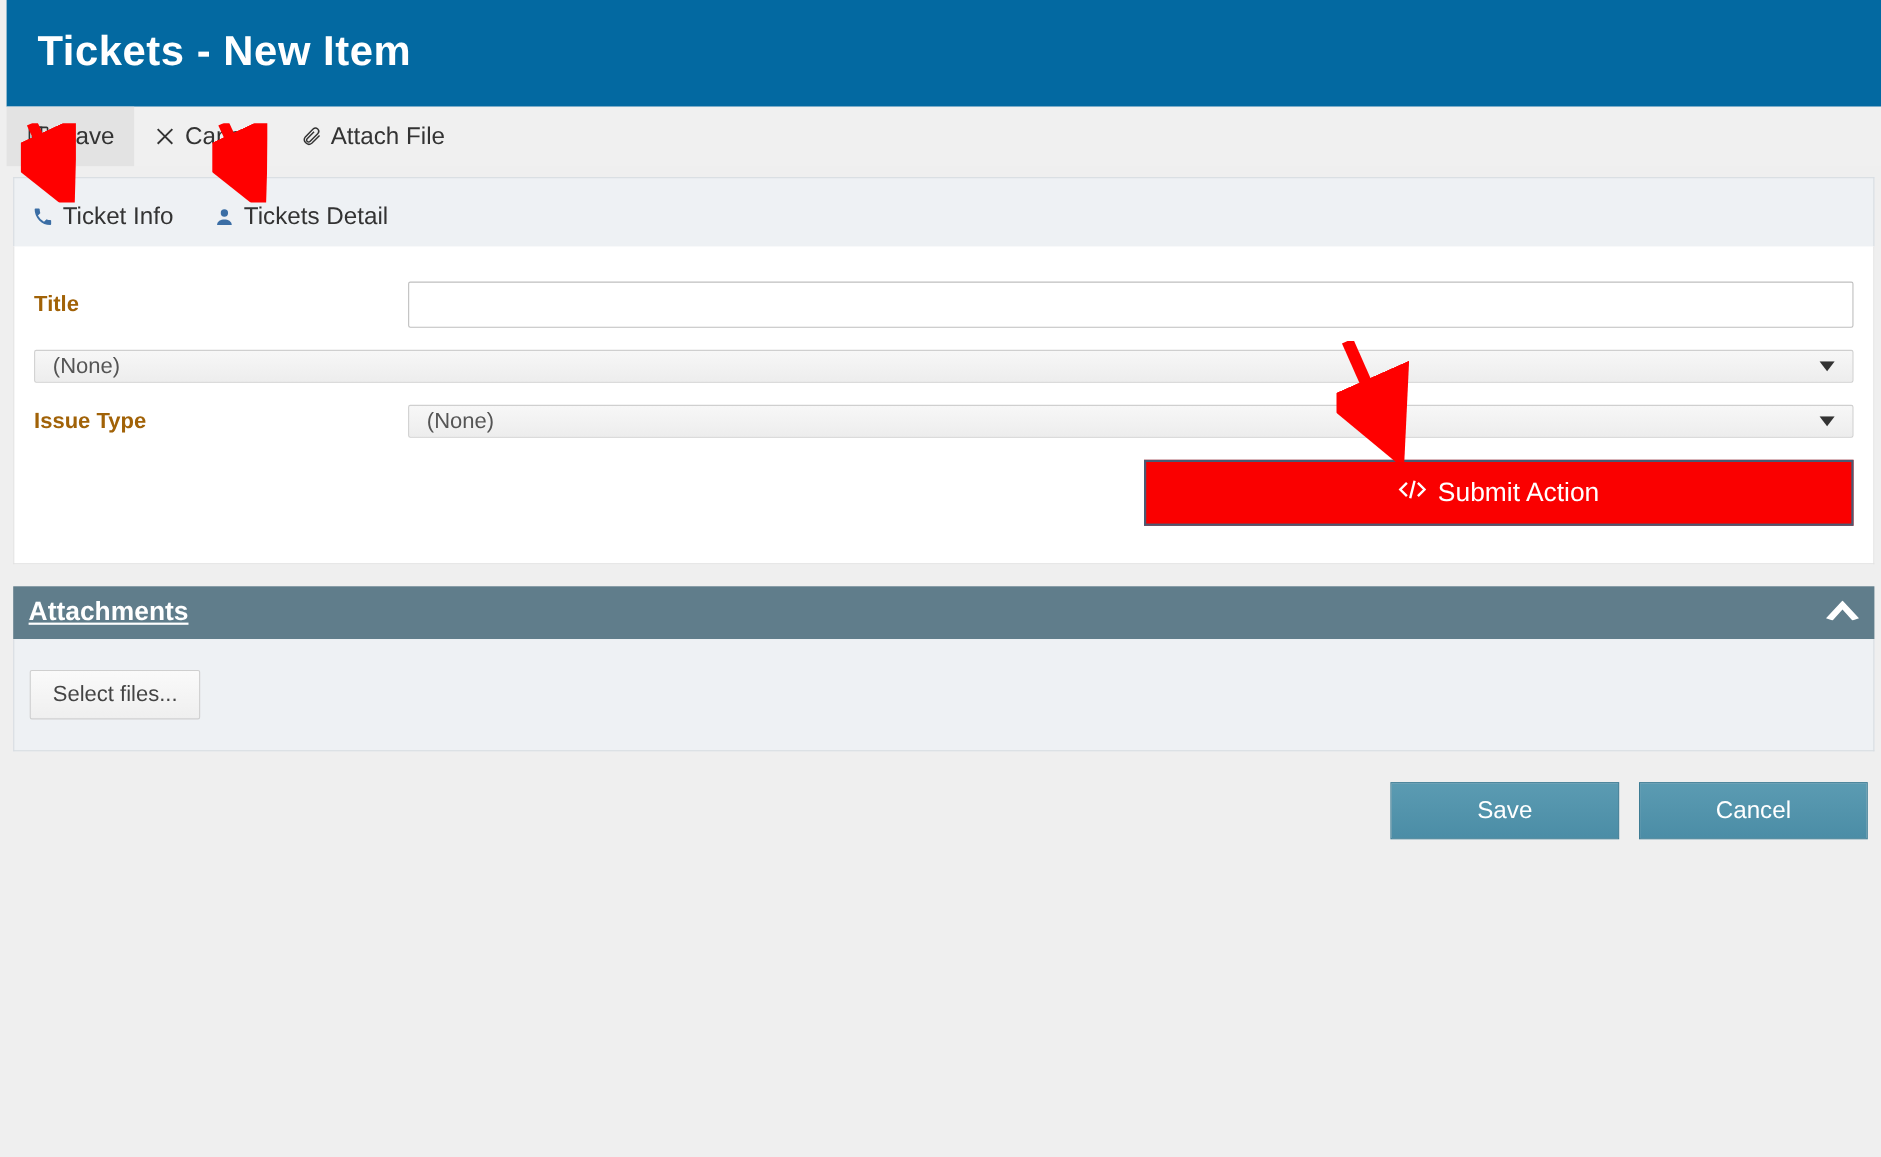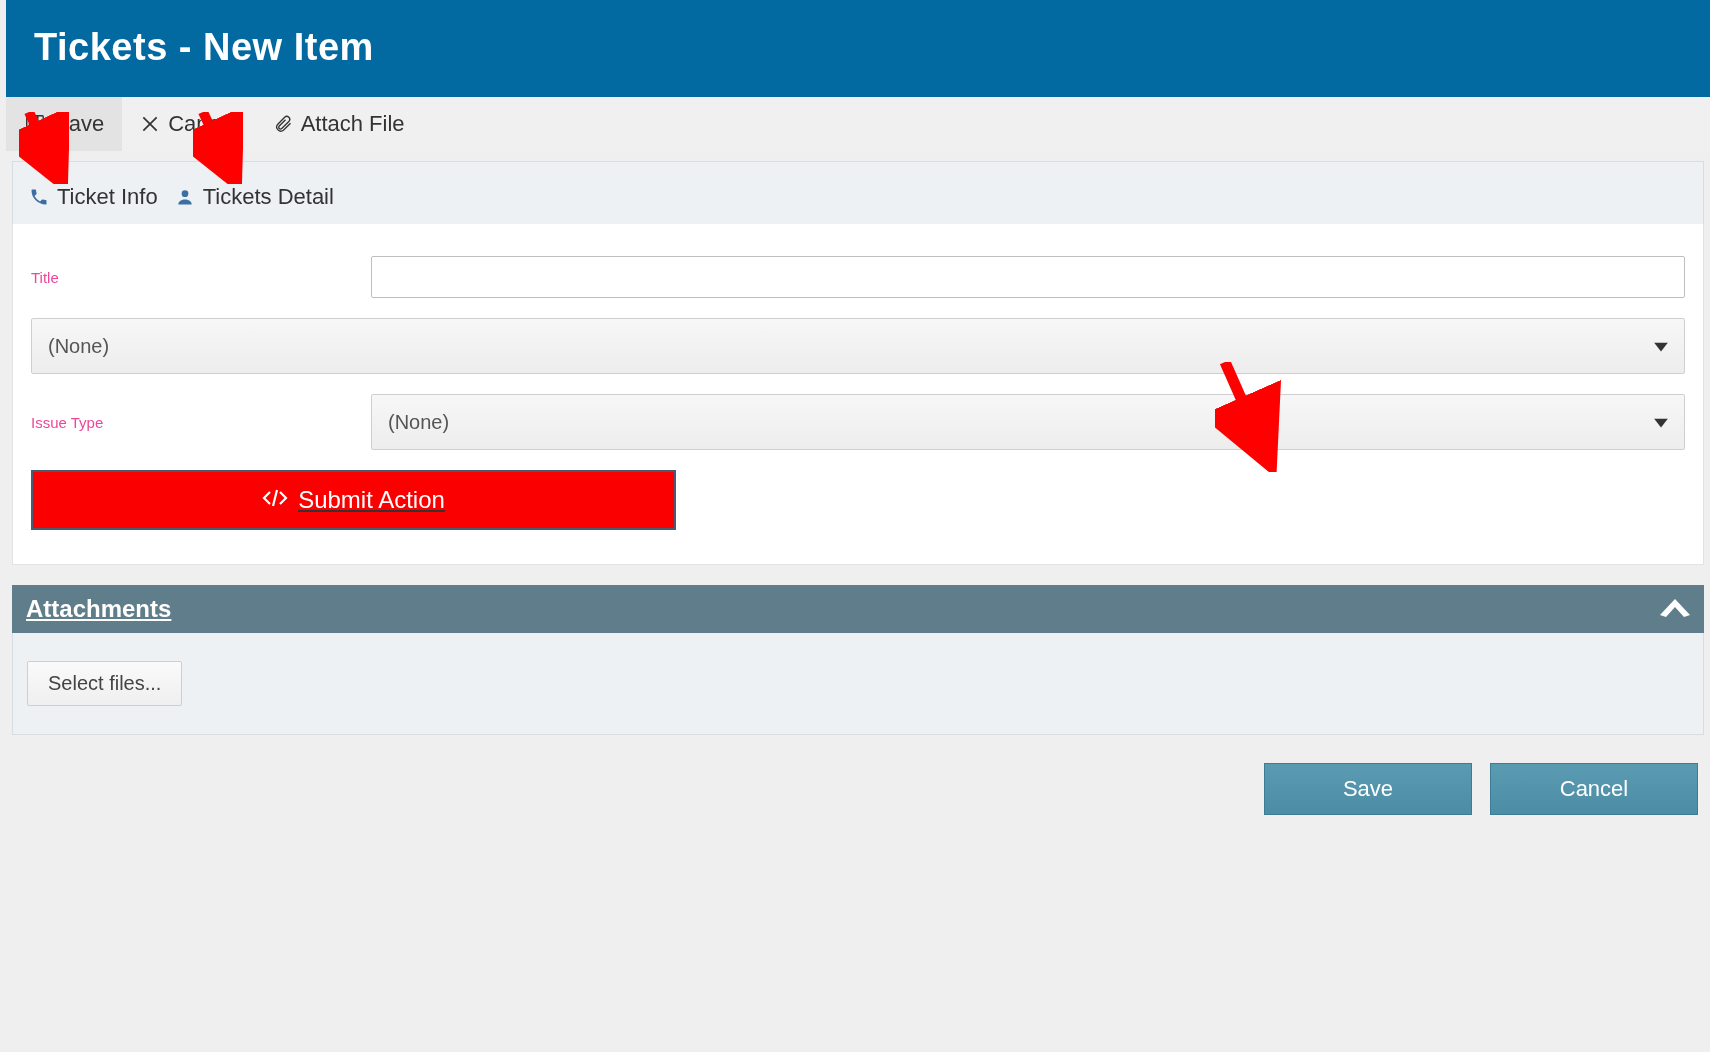--- a/index.html
+++ b/index.html
@@ -52,21 +52,21 @@
     .content-area {
       padding: 10px 6px 10px 6px;
     }
 
     .tabbar-wrap {
       background: #eef1f4;
       border: 1px solid #d8dde2;
       border-bottom: none;
       padding: 22px 16px 14px 16px;
       display: flex;
-      gap: 17px;
+      gap: 36px;
       align-items: flex-start;
       position: relative;
     }
     .tab {
       display: flex;
       align-items: center;
       gap: 8px;
       font-size: 22px;
       color: #333;
       cursor: pointer;
@@ -79,62 +79,61 @@
       border-top: none;
       padding: 32px 18px 34px 18px;
     }
     .form-row {
       display: flex;
       align-items: center;
       margin-bottom: 20px;
     }
     .form-label {
       width: 340px;
-      font-weight: 400;
-      font-size: 15px;
-      color: #ec4899;
+      font-weight: 700;
+      font-size: 20px;
+      color: #a16207;
     }
     .form-control-wrap {
       flex: 1;
       position: relative;
     }
     .text-input {
       width: 100%;
       height: 42px;
       border: 1px solid #bfbfbf;
       border-radius: 2px;
       padding: 6px 12px;
       font-size: 20px;
       background: #fff;
     }
     .select-box {
       width: 100%;
-      height: 56px;
+      height: 30px;
       border: 1px solid #cfcfcf;
       border-radius: 2px;
       background: linear-gradient(#f7f7f7,#ededed);
       padding: 6px 40px 6px 16px;
       font-size: 20px;
       color: #555;
       position: relative;
       display: flex;
       align-items: center;
     }
     .select-caret {
       position: absolute;
       right: 16px;
       top: 50%;
       transform: translateY(-50%);
     }
 
     .submit-row {
       display: flex;
-      justify-content: flex-start;
+      justify-content: flex-end;
       margin-top: 18px;
-      text-decoration: underline;
     }
     .submit-btn {
       width: 645px;
       background: #fa0000;
       color: #fff;
       font-size: 24px;
       padding: 14px 0;
       text-align: center;
       border: 2px solid #4a5a73;
       display: flex;

